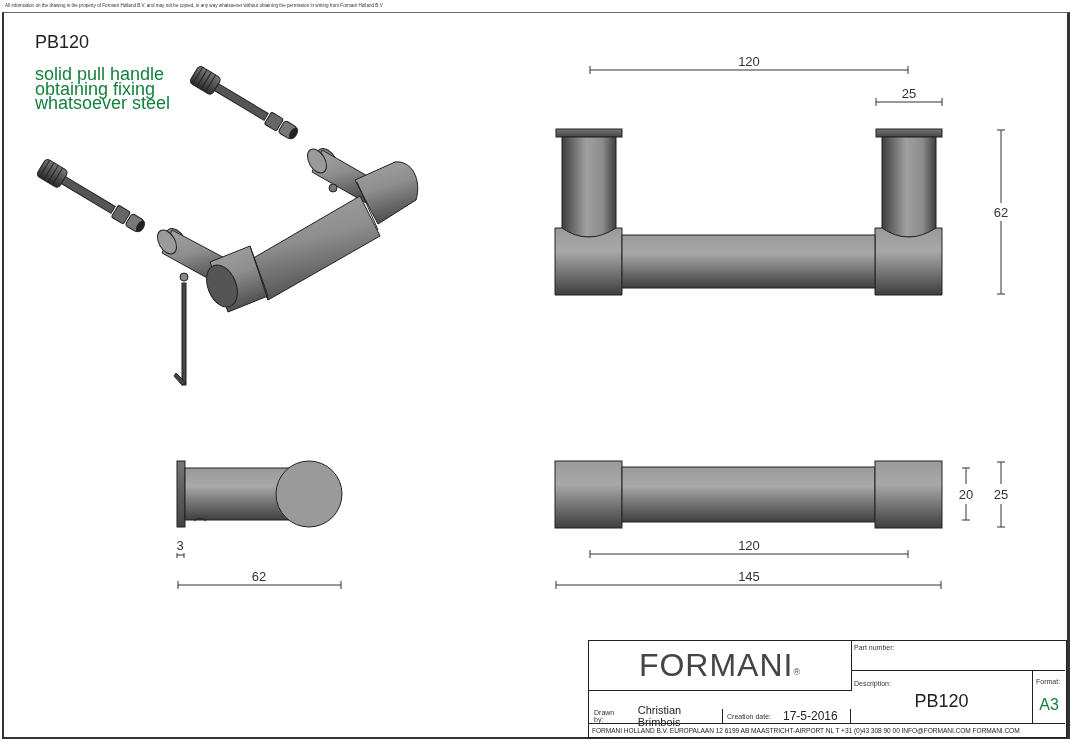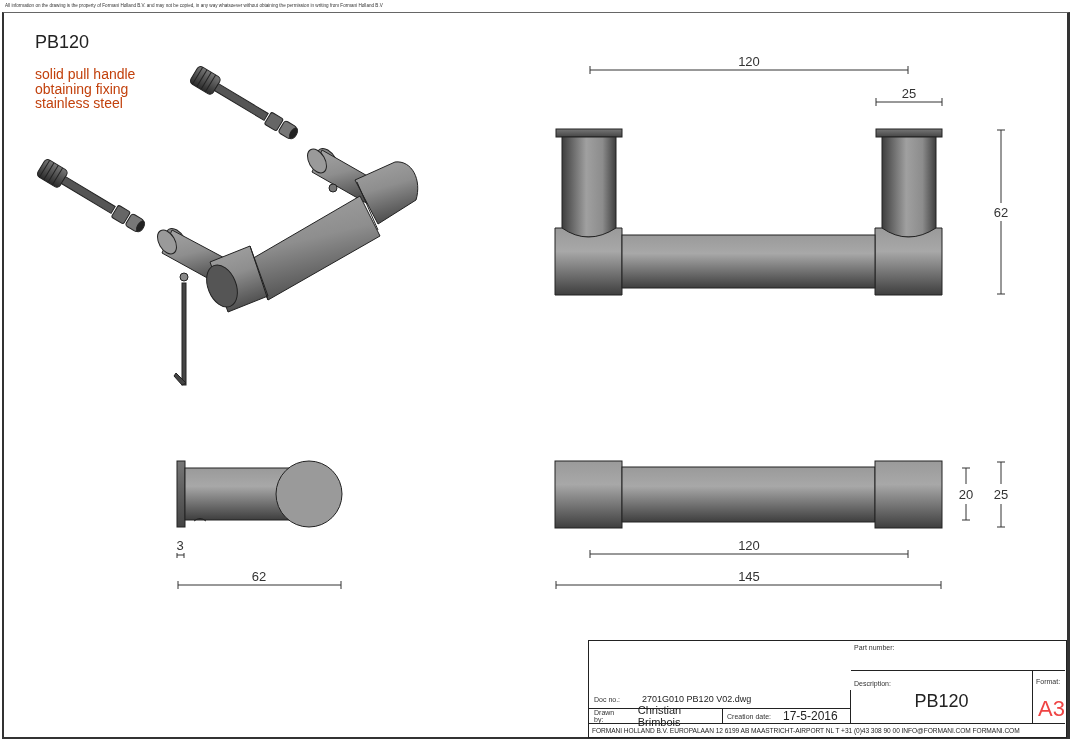--- a/index.html
+++ b/index.html
@@ -1,53 +1,53 @@
 <!DOCTYPE html>
 <html><head>
   <meta charset="utf-8">
   <style>
     html, body { margin: 0; padding: 0; background: #ffffff; }
     body { width: 1070px; height: 740px; position: relative; overflow: hidden; font-family: "Liberation Sans", sans-serif; color: #222; }
     .disclaimer { position: absolute; left: 5px; top: 3px; font-size: 4.6px; color: #333; white-space: nowrap; letter-spacing: 0; }
     .frame { position: absolute; left: 2px; top: 12px; width: 1063px; height: 724px; border-left: 2px solid #333; border-right: 3px solid #333; border-bottom: 2px solid #333; border-top: 1px solid #666; box-sizing: content-box; }
     .title { position: absolute; left: 35px; top: 32px; font-size: 18px; color: #222; }
-    .desc { position: absolute; left: 35px; top: 67px; font-size: 14px; line-height: 14.5px; color: #c2410c; }
+    .desc { position: absolute; left: 35px; top: 67px; font-size: 18px; line-height: 14.5px; color: #15803d; }
     .desc div { white-space: nowrap; }
     svg.drawing { position: absolute; left: 0; top: 0; }
     .dim { font-family: "Liberation Sans", sans-serif; font-size: 13px; fill: #333; }
     
     .tb { position: absolute; left: 588px; top: 640px; width: 479px; height: 98px; border: 1.5px solid #222; box-sizing: border-box; font-size: 7px; color: #222; }
     .tb .cell { position: absolute; box-sizing: border-box; }
     .tb .lbl { font-size: 7px; color: #333; }
     .logo { position: absolute; left: 0; top: 0; width: 262px; height: 49px; border-right: 1px solid #222; border-bottom: 1px solid #222; display: flex; align-items: center; justify-content: center; font-size: 32px; letter-spacing: 1px; color: #444; font-weight: normal; }
     .logo sup { font-size: 9px; vertical-align: top; position: relative; top: 6px; }
     .docno { left: 0; top: 49px; width: 262px; height: 19px; border-right: 1px solid #222; border-bottom: 1px solid #222; display: flex; align-items: center; padding-left: 5px; }
     .docno .val { font-size: 9px; margin-left: 22px; }
     .drawn { left: 0; top: 68px; width: 134px; height: 15px; border-right: 1px solid #222; border-bottom: 1px solid #222; display: flex; align-items: center; padding-left: 5px; }
     .drawn .val { font-size: 11px; margin-left: 14px; }
     .cdate { left: 134px; top: 68px; width: 128px; height: 15px; border-right: 1px solid #222; border-bottom: 1px solid #222; display: flex; align-items: center; padding-left: 4px; }
     .cdate .val { font-size: 12px; margin-left: 12px; }
     .partno { left: 262px; top: 0; width: 214px; height: 30px; border-bottom: 1px solid #222; padding: 3px 0 0 3px; }
     .description { left: 262px; top: 30px; width: 182px; height: 53px; border-right: 1px solid #222; border-bottom: 1px solid #222; padding: 9px 0 0 3px; }
     .description .big { position: absolute; left: 0; right: 0; top: 20px; text-align: center; font-size: 18px; color: #222; }
     .format { left: 444px; top: 30px; width: 32px; height: 53px; border-bottom: 1px solid #222; padding: 7px 0 0 3px; }
-    .format .big { position: absolute; left: 0; right: 0; top: 25px; text-align: right; font-size: 22px; color: #ef4444; }
+    .format .big { position: absolute; left: 0; right: 0; top: 25px; text-align: center; font-size: 16px; color: #15803d; }
     .footer { left: 0; top: 83px; width: 476px; height: 13px; display: flex; align-items: center; padding-left: 3px; font-size: 6.6px; white-space: nowrap; letter-spacing: -0.05px; }
   </style>
 </head>
 <body>
 
 <div class="disclaimer">All information on the drawing is the property of Formani Holland B.V. and may not be copied, in any way whatsoever without obtaining the permission in writing from Formani Holland B.V</div>
 <div class="frame"></div>
 
 <div class="title">PB120</div>
 <div class="desc">
   <div>solid pull handle</div>
   <div>obtaining fixing</div>
-  <div>stainless steel</div>
+  <div>whatsoever steel</div>
 </div>
 
 <svg class="drawing" width="1070" height="740" viewBox="0 0 1070 740">
   <defs>
     <linearGradient id="gV" x1="0" y1="0" x2="0" y2="1">
       <stop offset="0" stop-color="#9a9a9a"></stop>
       <stop offset="0.35" stop-color="#a8a8a8"></stop>
       <stop offset="1" stop-color="#3e3e3e"></stop>
     </linearGradient>
     <linearGradient id="gH" x1="0" y1="0" x2="1" y2="0">
@@ -192,23 +192,23 @@
       <line x1="556" y1="581" x2="556" y2="589"></line>
       <line x1="941" y1="581" x2="941" y2="589"></line>
   </g>
   <text class="dim" x="966" y="499" text-anchor="middle">20</text>
   <text class="dim" x="1001" y="499" text-anchor="middle">25</text>
   <text class="dim" x="749" y="550" text-anchor="middle">120</text>
   <text class="dim" x="749" y="581" text-anchor="middle">145</text>
 </svg>
 
 <div class="tb">
-  <div class="cell docno">
-    <span class="lbl">Doc no.:</span>
-    <span class="val">2701G010 PB120 V02.dwg</span>
+  <div class="logo">
+    <span>FORMANI</span>
+      <sup>®</sup>
   </div>
   <div class="cell drawn">
     <span class="lbl">Drawn by:</span>
     <span class="val">Christian Brimbois</span>
   </div>
   <div class="cell cdate">
     <span class="lbl">Creation date:</span>
     <span class="val">17-5-2016</span>
   </div>
   <div class="cell partno">

